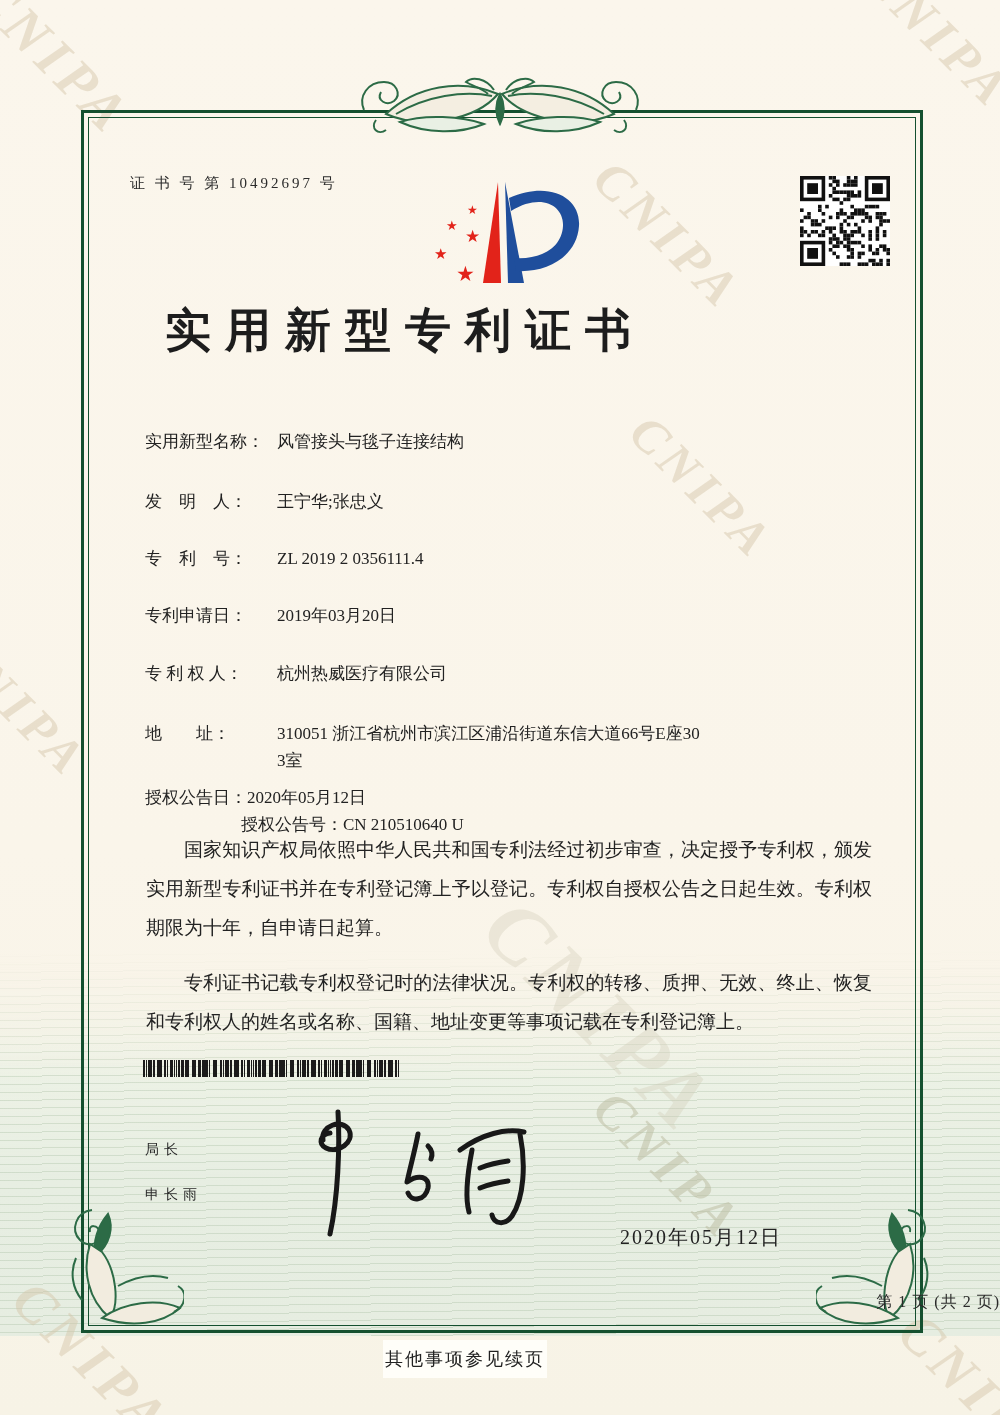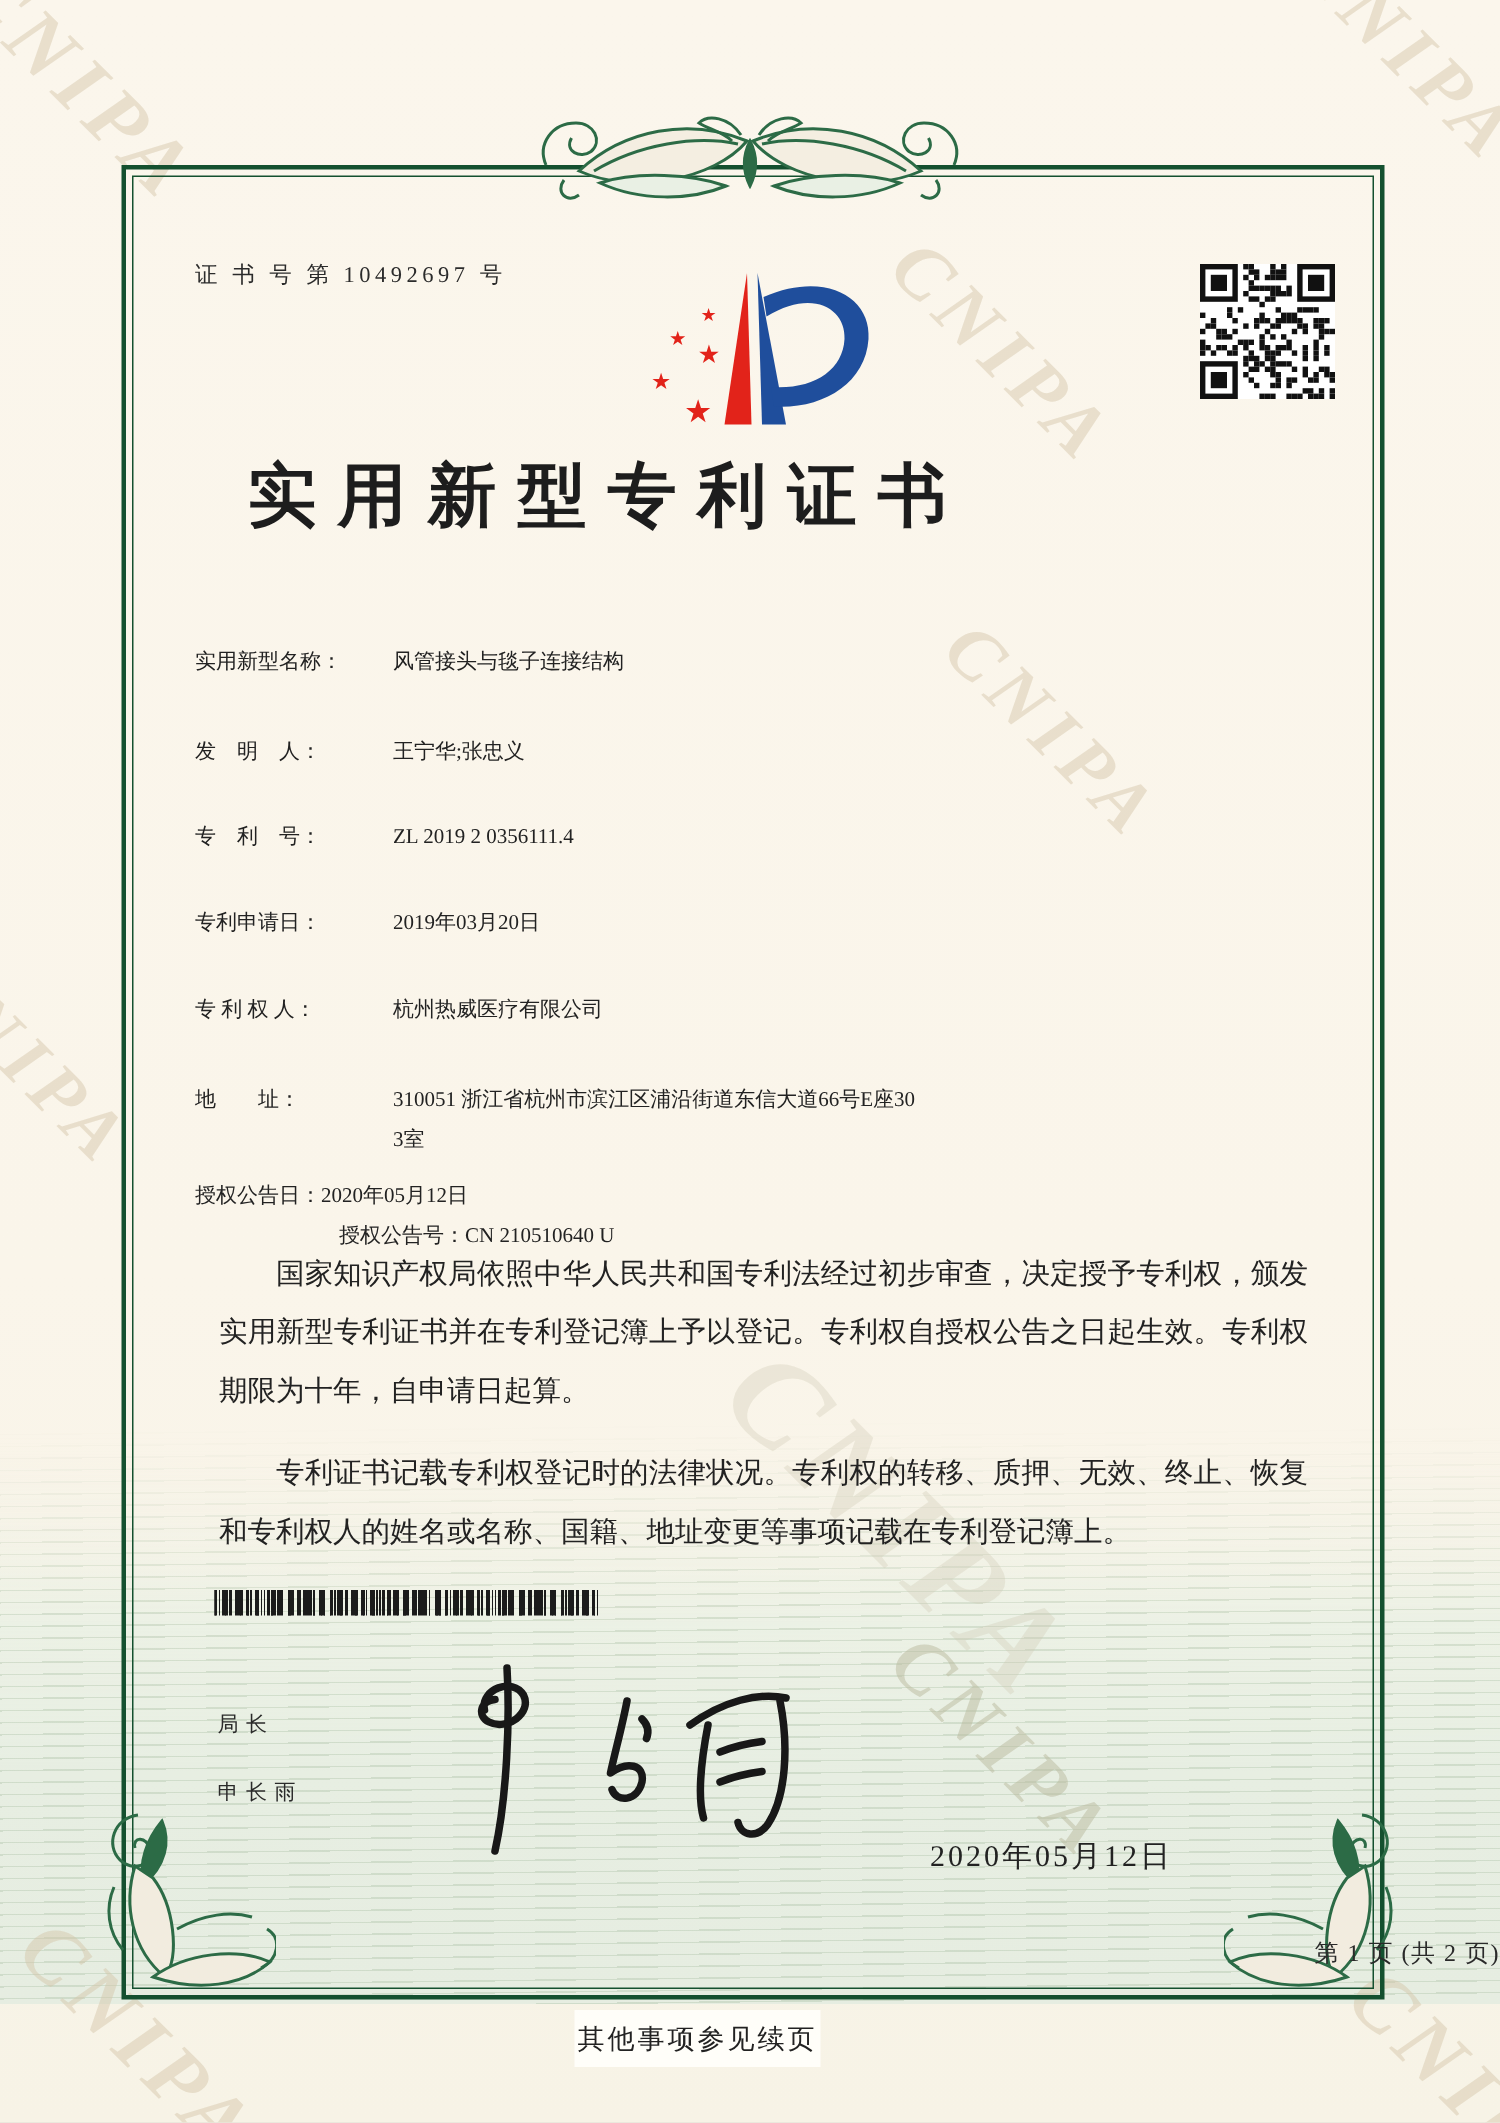--- a/index.html
+++ b/index.html
@@ -64,22 +64,22 @@
   }
   .logo{position:absolute;left:400px;top:170px;z-index:4;}
   .qr{position:absolute;left:800px;top:176px;z-index:4;}
   .title{
     position:absolute;left:0;top:300px;width:796px;z-index:4;
     text-align:center;font-size:46px;font-weight:700;
     letter-spacing:14px;padding-left:14px;box-sizing:border-box;color:#1d1d1d;
   }
   
   .field-row{
-    position:absolute;left:130px;width:760px;z-index:4;
-    display:flex;font-size:14px;line-height:27px;color:#222;
+    position:absolute;left:145px;width:760px;z-index:4;
+    display:flex;font-size:17px;line-height:27px;color:#222;
   }
   .f-label{width:132px;flex:none;}
   .f-value{white-space:pre-line;}
   .row1{top:428px;} .row2{top:488px;} .row3{top:545px;}
   .row4{top:602px;} .row5{top:660px;} .row6{top:720px;}
   .grant-row{top:784px;flex-direction:column;}
   .grant-pair{display:flex;}
   .grant-pair.second{margin-left:96px;}
   
   .body-text{

